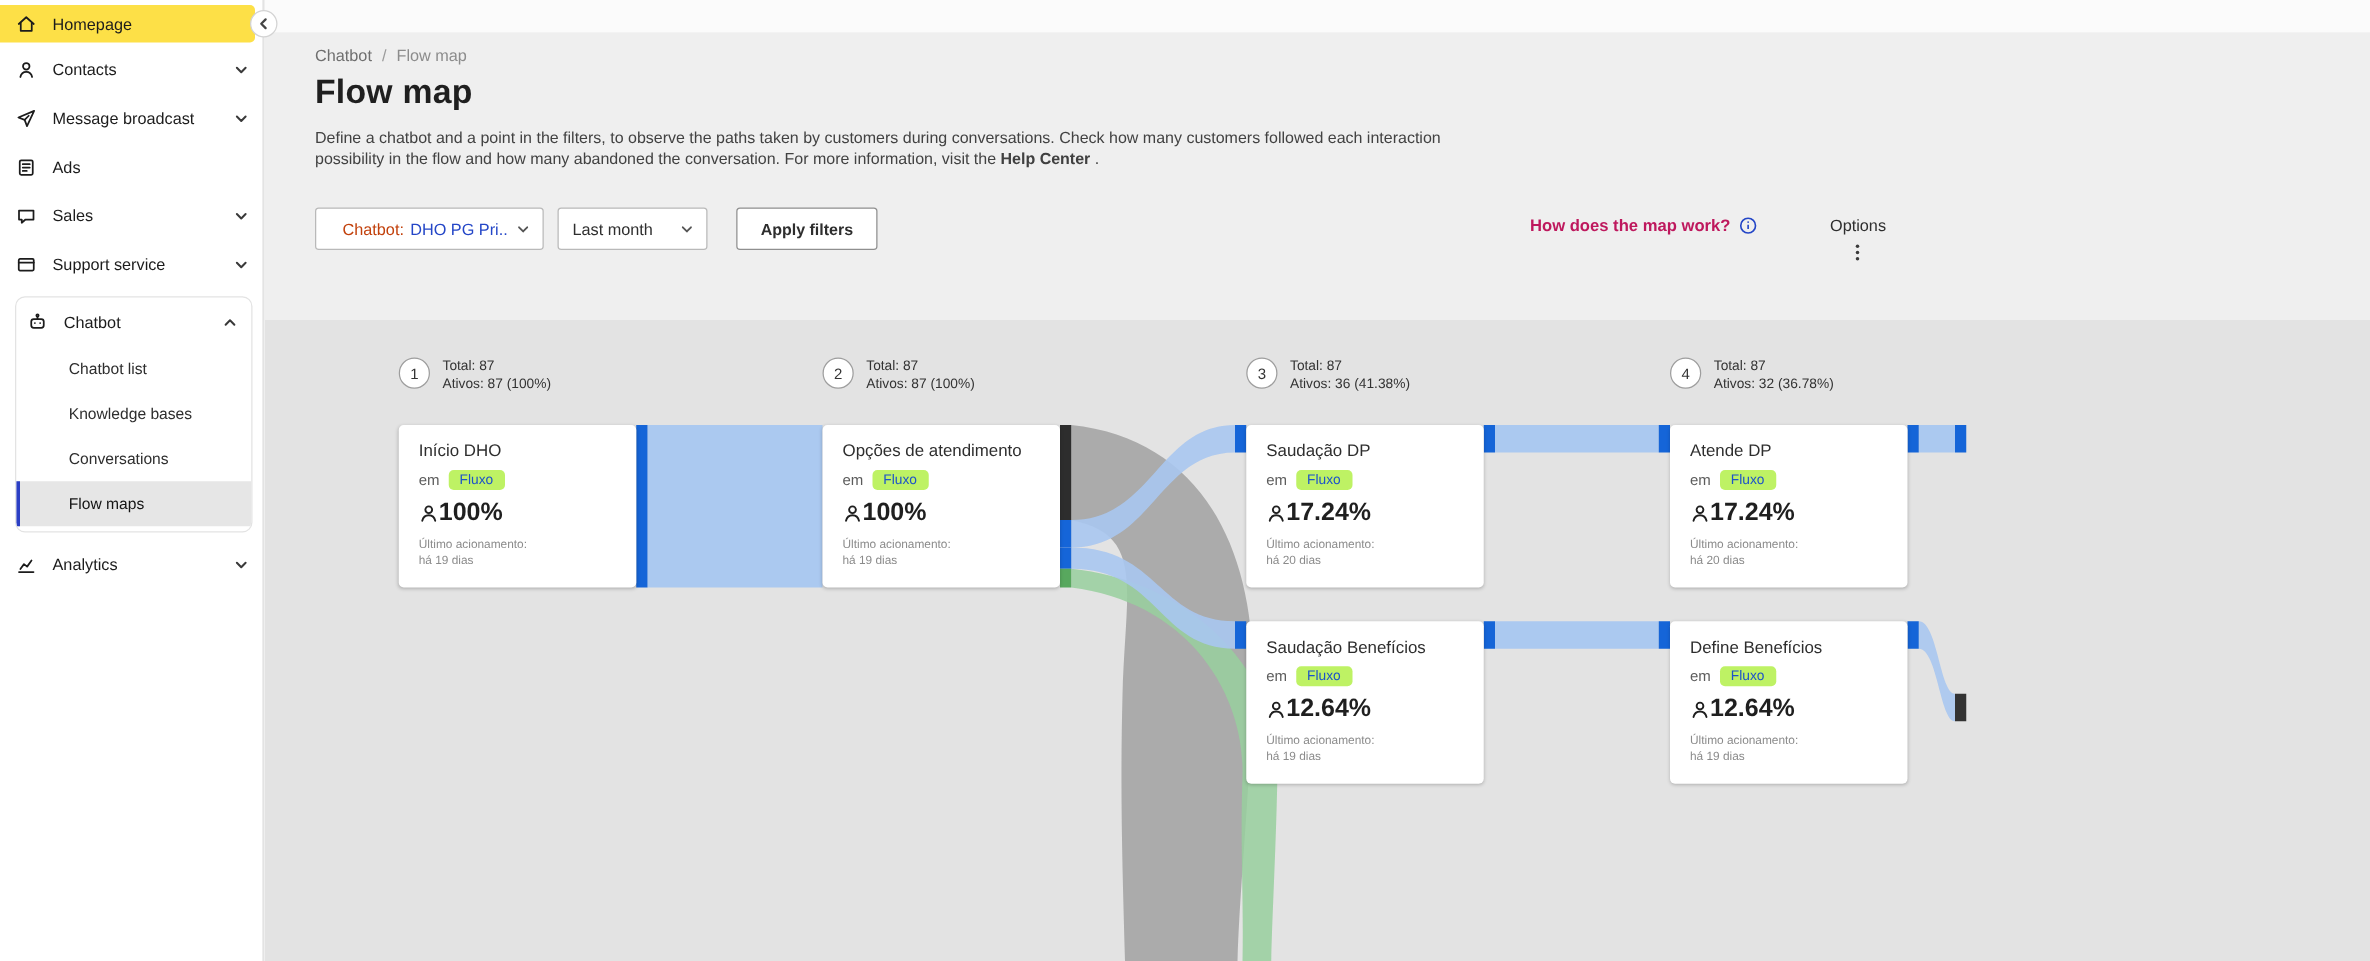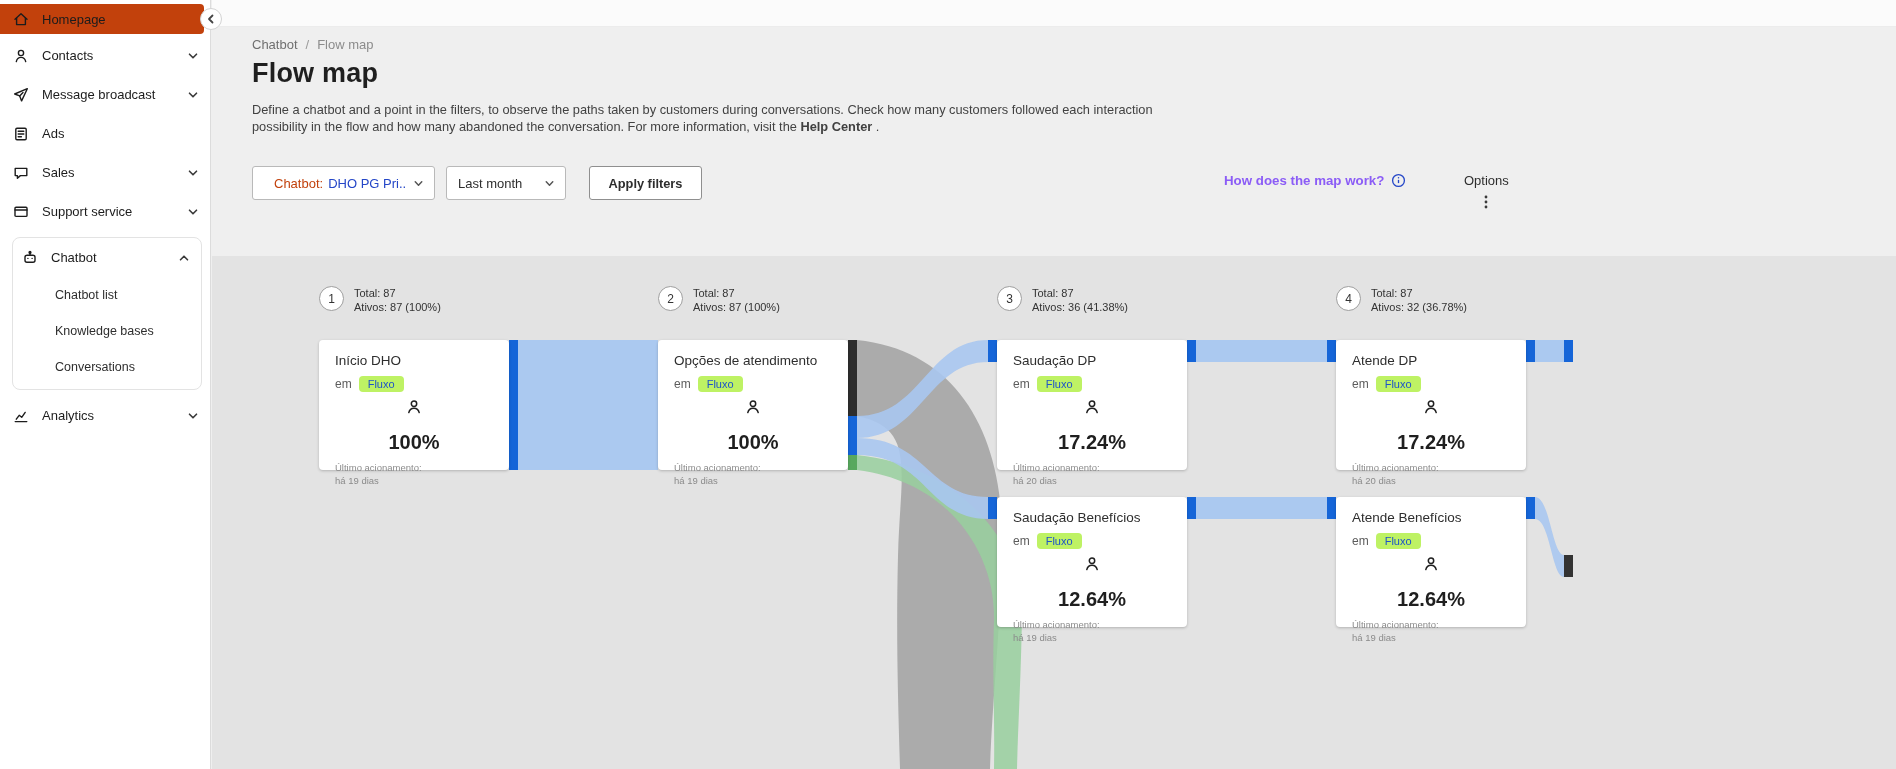--- a/index.html
+++ b/index.html
@@ -1,21 +1,21 @@
 <!DOCTYPE html>
 <html><head>
 <meta charset="utf-8">
 <style>
   * { box-sizing: border-box; margin: 0; padding: 0; }
   html,body { width:1896px; height:769px; overflow:hidden; font-family:"Liberation Sans", sans-serif; background:#efefef; }
 
   
   .sidebar { position:absolute; left:0; top:0; width:211px; height:769px; background:#ffffff; border-right:1px solid #dcdcdc; z-index:10; }
   .side-item { display:flex; align-items:center; gap:12px; height:39px; padding:0 10px 0 12px; font-size:13px; color:#1c1c1c; cursor:pointer; }
-  .side-item.active { background:#c2410c; border-radius:0 4px 4px 0; margin:4px 6px 2px 0; height:30px; }
+  .side-item.active { background:#fde047; border-radius:0 4px 4px 0; margin:4px 6px 2px 0; height:30px; }
   .side-item .lbl { flex:0 1 auto; white-space:nowrap; }
   .side-item .chev { margin-left:auto; display:flex; }
   .icn { width:18px; height:18px; flex:0 0 18px; display:flex; align-items:center; justify-content:center; }
   .icn svg { width:18px; height:18px; stroke:#1c1c1c; fill:none; stroke-width:1.4; stroke-linecap:round; stroke-linejoin:round; }
   .chev svg { width:14px; height:14px; stroke:#3a3a3a; fill:none; stroke-width:1.6; stroke-linecap:round; stroke-linejoin:round; }
 
   .chatbot-group { margin:6px 8px 6px 12px; border:1px solid #e3e3e3; border-radius:8px; overflow:hidden; padding-bottom:4px; }
   .chatbot-group .side-item { padding-left:8px; }
   .sub-item { display:flex; align-items:center; height:36px; padding-left:42px; font-size:12.5px; color:#2e2e2e; cursor:pointer; }
   .sub-item.active { background:#e6e6e6; border-left:3px solid #2b3fc4; padding-left:39px; color:#141414; }
@@ -38,38 +38,38 @@
 
   .ctl { position:absolute; top:166px; height:34px; background:#fff; border:1px solid #b9b9b9; border-radius:3px; display:flex; align-items:center; font-size:13px; cursor:pointer; }
   .ctl .dd-chev { margin-left:auto; display:flex; padding-right:9px; }
   .ctl .dd-chev svg { width:13px; height:13px; stroke:#555; fill:none; stroke-width:1.6; stroke-linecap:round; stroke-linejoin:round; }
   .select-chatbot { left:40px; width:183px; padding-left:10px; gap:5px; }
   .select-chatbot .pref { color:#c2410c;margin-left:11px; }
   .select-chatbot .val { color:#2446c7; white-space:nowrap; overflow:hidden; }
   .select-period { left:234px; width:120px; padding-left:11px; color:#2e2e2e;justify-content:flex-end; }
   .btn-apply { left:377px; width:113px; justify-content:center; color:#2e2e2e; border-color:#8f8f8f; font-weight:bold; font-size:12.8px; }
 
-  .map-help { position:absolute; left:1012px; top:173px; display:flex; align-items:center; gap:7px; font-size:13.3px; font-weight:bold; color:#8b5cf6; cursor:pointer; }
+  .map-help { position:absolute; left:1012px; top:173px; display:flex; align-items:center; gap:7px; font-size:13.3px; font-weight:bold; color:#be185d; cursor:pointer; }
   .map-help svg { width:15px; height:15px; stroke:#2446c7; fill:none; stroke-width:1.4; }
   .options { position:absolute; left:1252px; top:173px; display:flex; align-items:center; gap:6px; font-size:13px; color:#2e2e2e; cursor:pointer;flex-direction:column; }
   .options svg { width:14px; height:16px; }
 
   
   .flow-area { position:absolute; left:0; top:256px; width:1684px; height:513px; background:#e3e3e3; overflow:hidden; }
   .sankey { position:absolute; left:0; top:0; z-index:1; }
 
   .col-head { position:absolute; top:30px; display:flex; gap:10px; z-index:2; }
   .col-circle { width:25px; height:25px; border-radius:50%; background:#fff; border:1px solid #9e9e9e; display:flex; align-items:center; justify-content:center; font-size:12px; color:#333; flex:0 0 25px; }
   .col-stats { font-size:11px; color:#333; line-height:14px; padding-top:0; }
 
   .node-card { position:absolute; width:190px; height:130px; background:#fff; border-radius:4px; box-shadow:0 1px 3px rgba(0,0,0,.22); padding:13px 16px 10px 16px; z-index:2; cursor:pointer; }
   .card-title { font-size:13.5px; color:#2e2e2e; margin-bottom:8px; white-space:nowrap; }
   .card-em { font-size:12px; color:#5c5c5c; display:flex; align-items:center; gap:7px; }
   .badge { display:inline-block; background:#bef264; color:#1d53c9; font-size:11px; padding:2px 9px; border-radius:4px; }
-  .card-pct { margin-top:7px; display:flex; align-items:center; gap:16px; font-size:20px; font-weight:bold; color:#1f1f1f;flex-direction:column; }
+  .card-pct { margin-top:7px; display:flex; align-items:center; gap:0; font-size:20px; font-weight:bold; color:#1f1f1f; }
   .card-pct svg { width:16px; height:16px; stroke:#1f1f1f; fill:none; stroke-width:1.5; stroke-linecap:round; }
   .card-last { margin-top:7px; font-size:9.5px; color:#8b8b8b; line-height:13px; }
 </style>
 </head>
 <body>
 
 <nav class="sidebar">
 
   <div class="side-item active">
     <span class="icn">
@@ -169,20 +169,23 @@
       </span>
     </div>
     <div class="sub-item">
       <span>Chatbot list</span>
     </div>
     <div class="sub-item">
       <span>Knowledge bases</span>
     </div>
     <div class="sub-item">
       <span>Conversations</span>
+    </div>
+    <div class="sub-item active">
+      <span>Flow maps</span>
     </div>
   </div>
 
   <div class="side-item">
     <span class="icn">
       <svg viewBox="0 0 18 18">
           <path d="M3.2 14.6h11.6"></path>
           <path d="M4.3 12.2l2.9-3.9 2.5 2 3.5-4.9"></path>
         </svg>
     </span>
@@ -410,21 +413,21 @@
           </svg>
         <span>17.24%</span>
       </div>
       <div class="card-last">
         <div>Último acionamento:</div>
         <div>há 20 dias</div>
       </div>
     </div>
 
     <div class="node-card" style="left:1124px;top:241px">
-      <div class="card-title">Atende Benefícios</div>
+      <div class="card-title">Define Benefícios</div>
       <div class="card-em">
         <span>em</span>
         <span class="badge">Fluxo</span>
       </div>
       <div class="card-pct">
         <svg viewBox="0 0 16 16">
             <circle cx="8" cy="4.8" r="2.7"></circle>
             <path d="M2.8 13.6c.7-3 2.8-4.4 5.2-4.4s4.5 1.4 5.2 4.4"></path>
           </svg>
         <span>12.64%</span>

